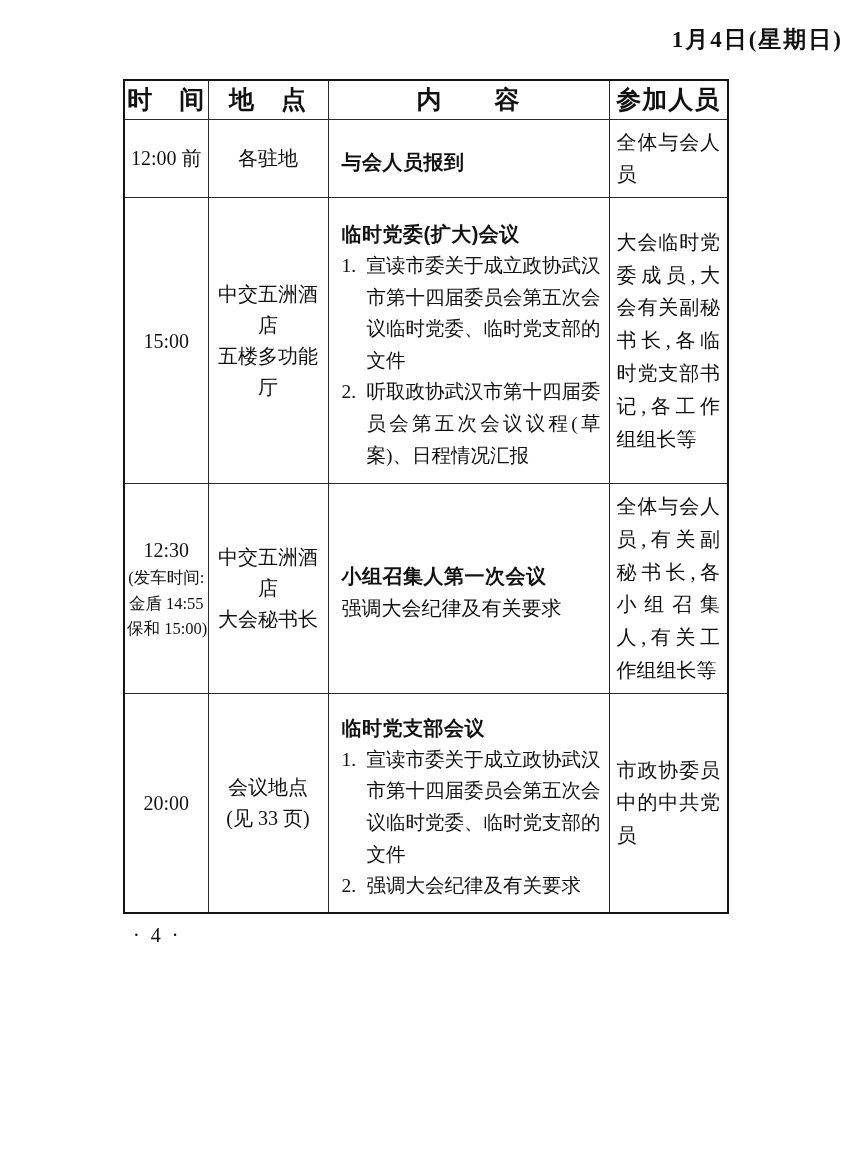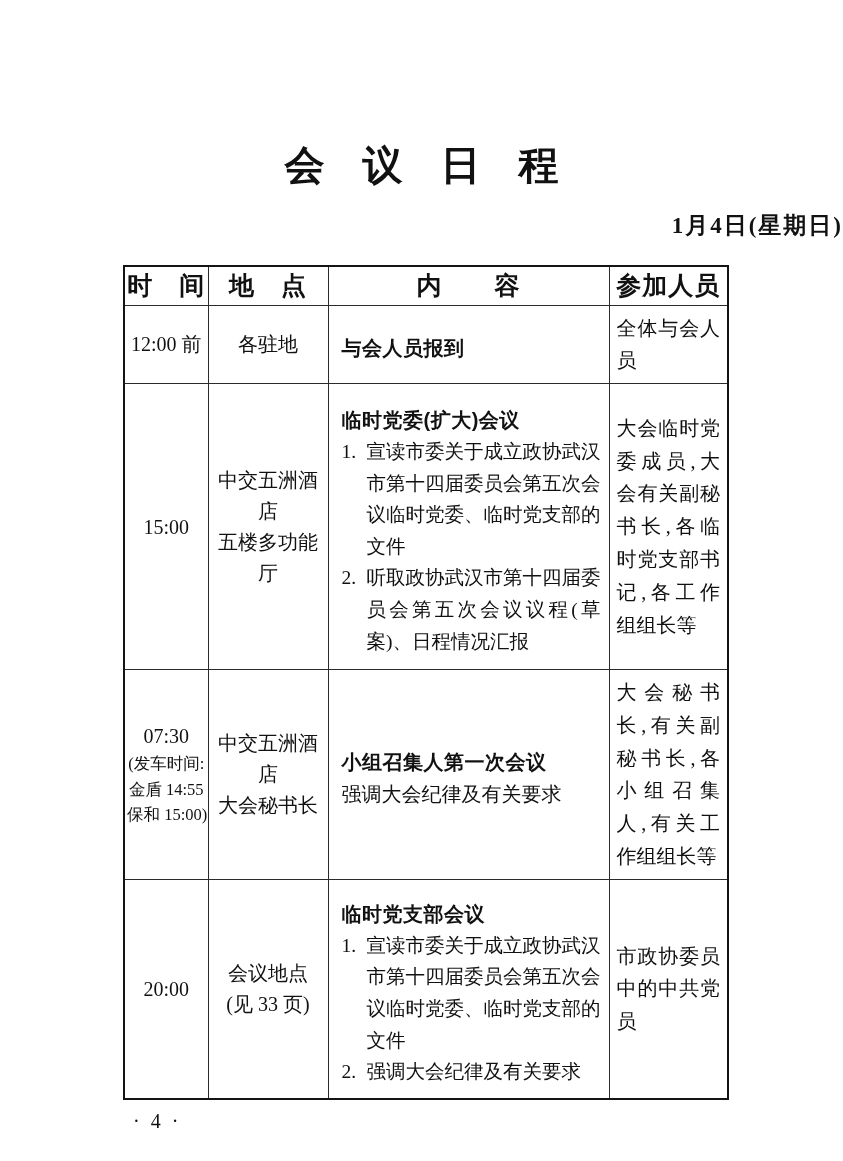--- a/index.html
+++ b/index.html
@@ -95,21 +95,20 @@
     margin: 10px 0 0 133px;
     font-size: 20px;
     letter-spacing: 3px;
   }
 </style>
 </head>
 <body>
 
 <div class="page">
 
-  <div class="doc-title">会议日程</div>
   <div class="doc-subtitle">1月4日(星期日)</div>
 
   <table class="schedule">
     <colgroup>
       <col class="c-time">
         <col class="c-loc">
         <col class="c-cont">
         <col class="c-part">
     </colgroup>
 
@@ -151,34 +150,34 @@
         <div class="agenda-item">
           <span class="item-marker">2.</span>
           <span class="item-text">听取政协武汉市第十四届委员会第五次会议议程(草案)、日程情况汇报</span>
         </div>
       </td>
       <td class="part-cell">大会临时党委成员,大会有关副秘书长,各临时党支部书记,各工作组组长等</td>
     </tr>
 
     <tr style="height:170px;">
       <td class="time-cell">
-        <div class="time-main">07:30</div>
+        <div class="time-main">12:30</div>
         <div class="time-note">(发车时间:</div>
         <div class="time-note">金盾 14:55</div>
         <div class="time-note">保和 15:00)</div>
       </td>
       <td class="loc-cell">
         <div>中交五洲酒店</div>
         <div>大会秘书长</div>
       </td>
       <td class="content-cell">
         <div class="content-title">小组召集人第一次会议</div>
         <div class="content-line">强调大会纪律及有关要求</div>
       </td>
-      <td class="part-cell">大会秘书长,有关副秘书长,各小组召集人,有关工作组组长等</td>
+      <td class="part-cell">全体与会人员,有关副秘书长,各小组召集人,有关工作组组长等</td>
     </tr>
 
     <tr style="height:208px;">
       <td class="time-cell">
         <div class="time-main">20:00</div>
       </td>
       <td class="loc-cell">
         <div>会议地点</div>
         <div>(见 33 页)</div>
       </td>

